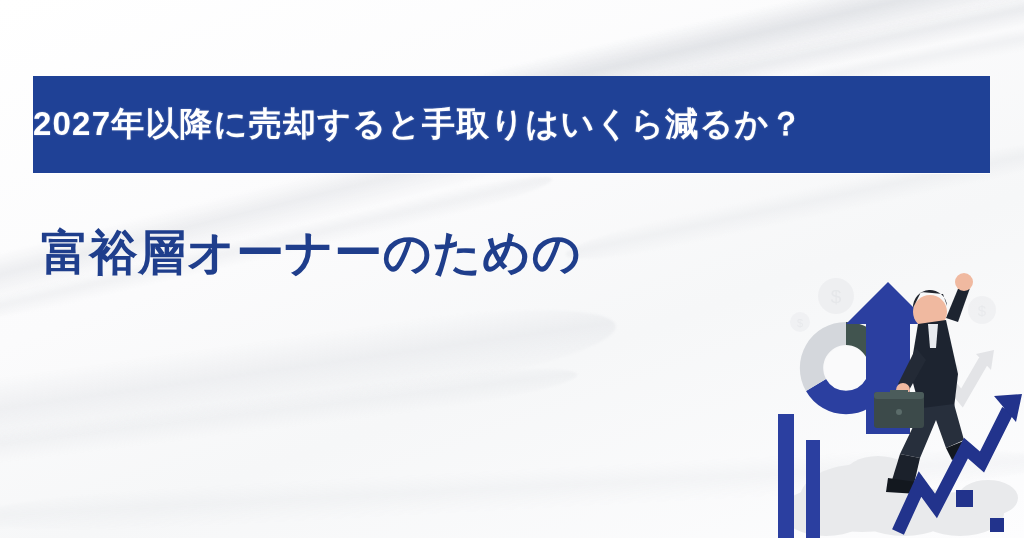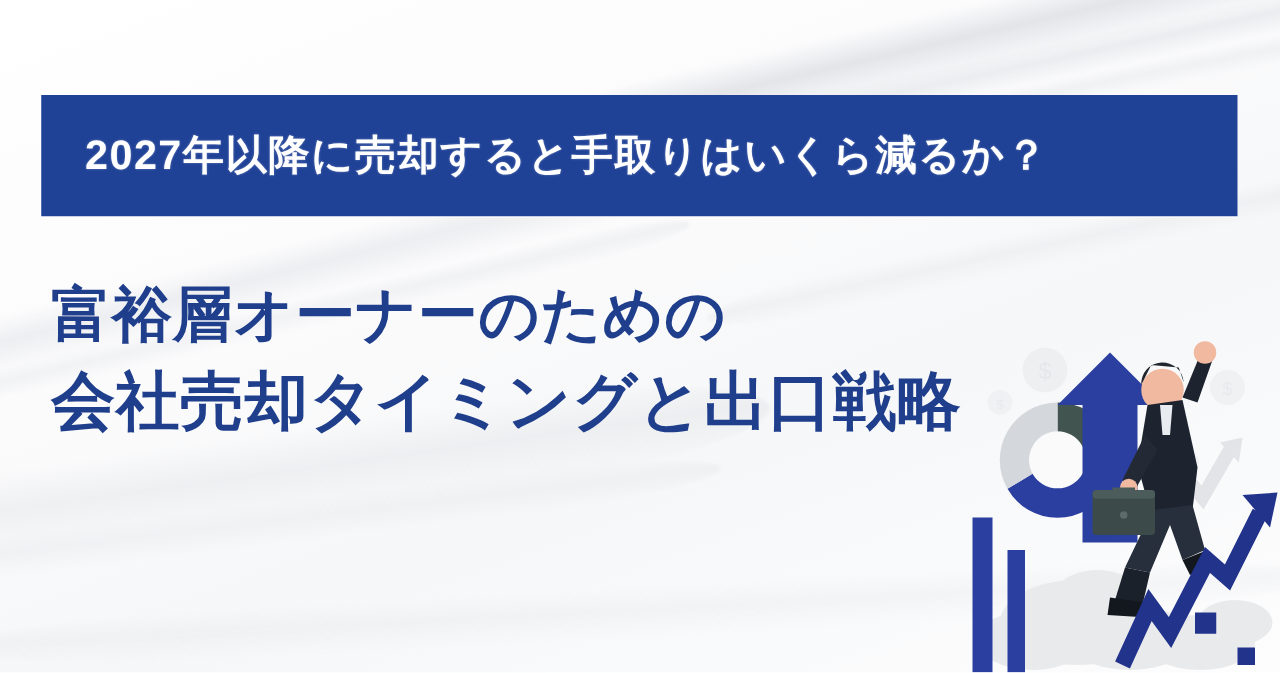--- a/index.html
+++ b/index.html
@@ -39,21 +39,20 @@
     left:33px; top:76px; width:957px; height:97px;
     background:#1f4196;
     box-shadow:0 1px 0 0 rgba(255,255,255,.9);
     display:flex; align-items:center;
   }
   #banner-text {
     color:#ffffff;
     font-size:33px;
     font-weight:bold;
     letter-spacing:1.2px;
-    padding-left:35px;
     white-space:nowrap;
     text-shadow:0 0 2px rgba(255,255,255,.35);
   }
 
   
   #headline {
     position:absolute;
     left:10px; top:222px;
     color:#1f3e8c;
     font-weight:bold;
@@ -85,21 +84,20 @@
   <div class="swoosh sw8"></div>
   <div class="swoosh sw9"></div>
 </div>
 
 <div id="banner">
   <span id="banner-text">2027年以降に売却すると手取りはいくら減るか？</span>
 </div>
 
 <div id="headline">
   <span class="hl-line" id="hl1">富裕層オーナーのための</span>
-  <span class="hl-line" id="hl2">会社売却タイミングと出口戦略</span>
 </div>
 
 <div id="illustration">
   <svg viewBox="0 0 260 276" xmlns="http://www.w3.org/2000/svg">
 
     <g opacity="0.55">
       <circle cx="66" cy="34" r="18" fill="#e8e9ec"></circle>
       <text x="66" y="41" font-family="Liberation Sans, sans-serif" font-size="19" fill="#d8dade" text-anchor="middle">$</text>
       <circle cx="30" cy="60" r="10" fill="#ebecef"></circle>
       <text x="30" y="65" font-family="Liberation Sans, sans-serif" font-size="11" fill="#dcdee2" text-anchor="middle">$</text>

